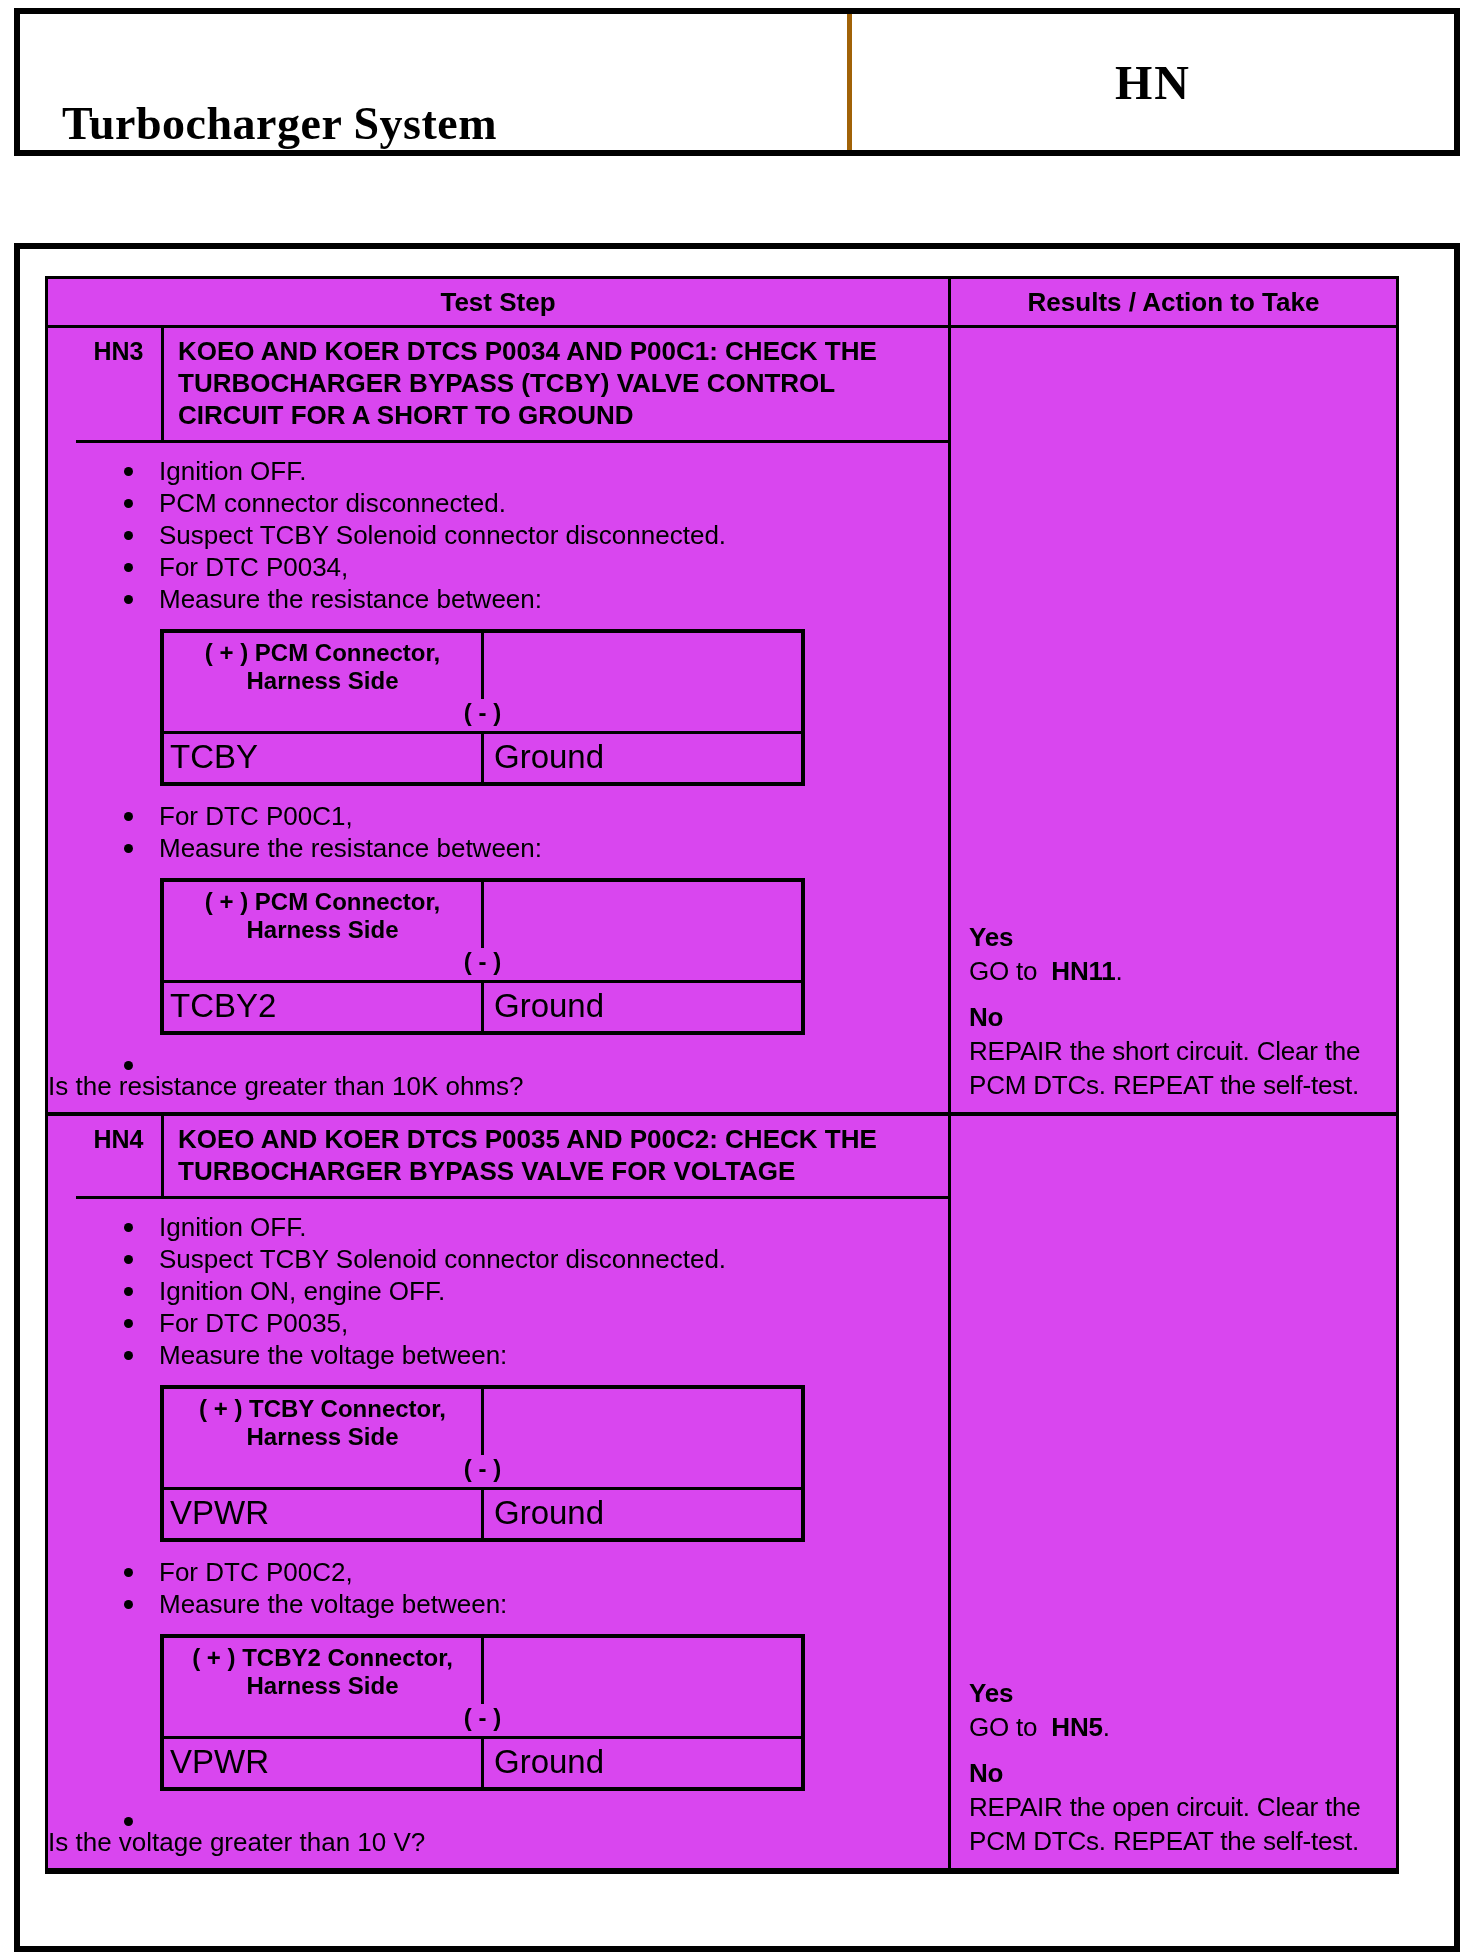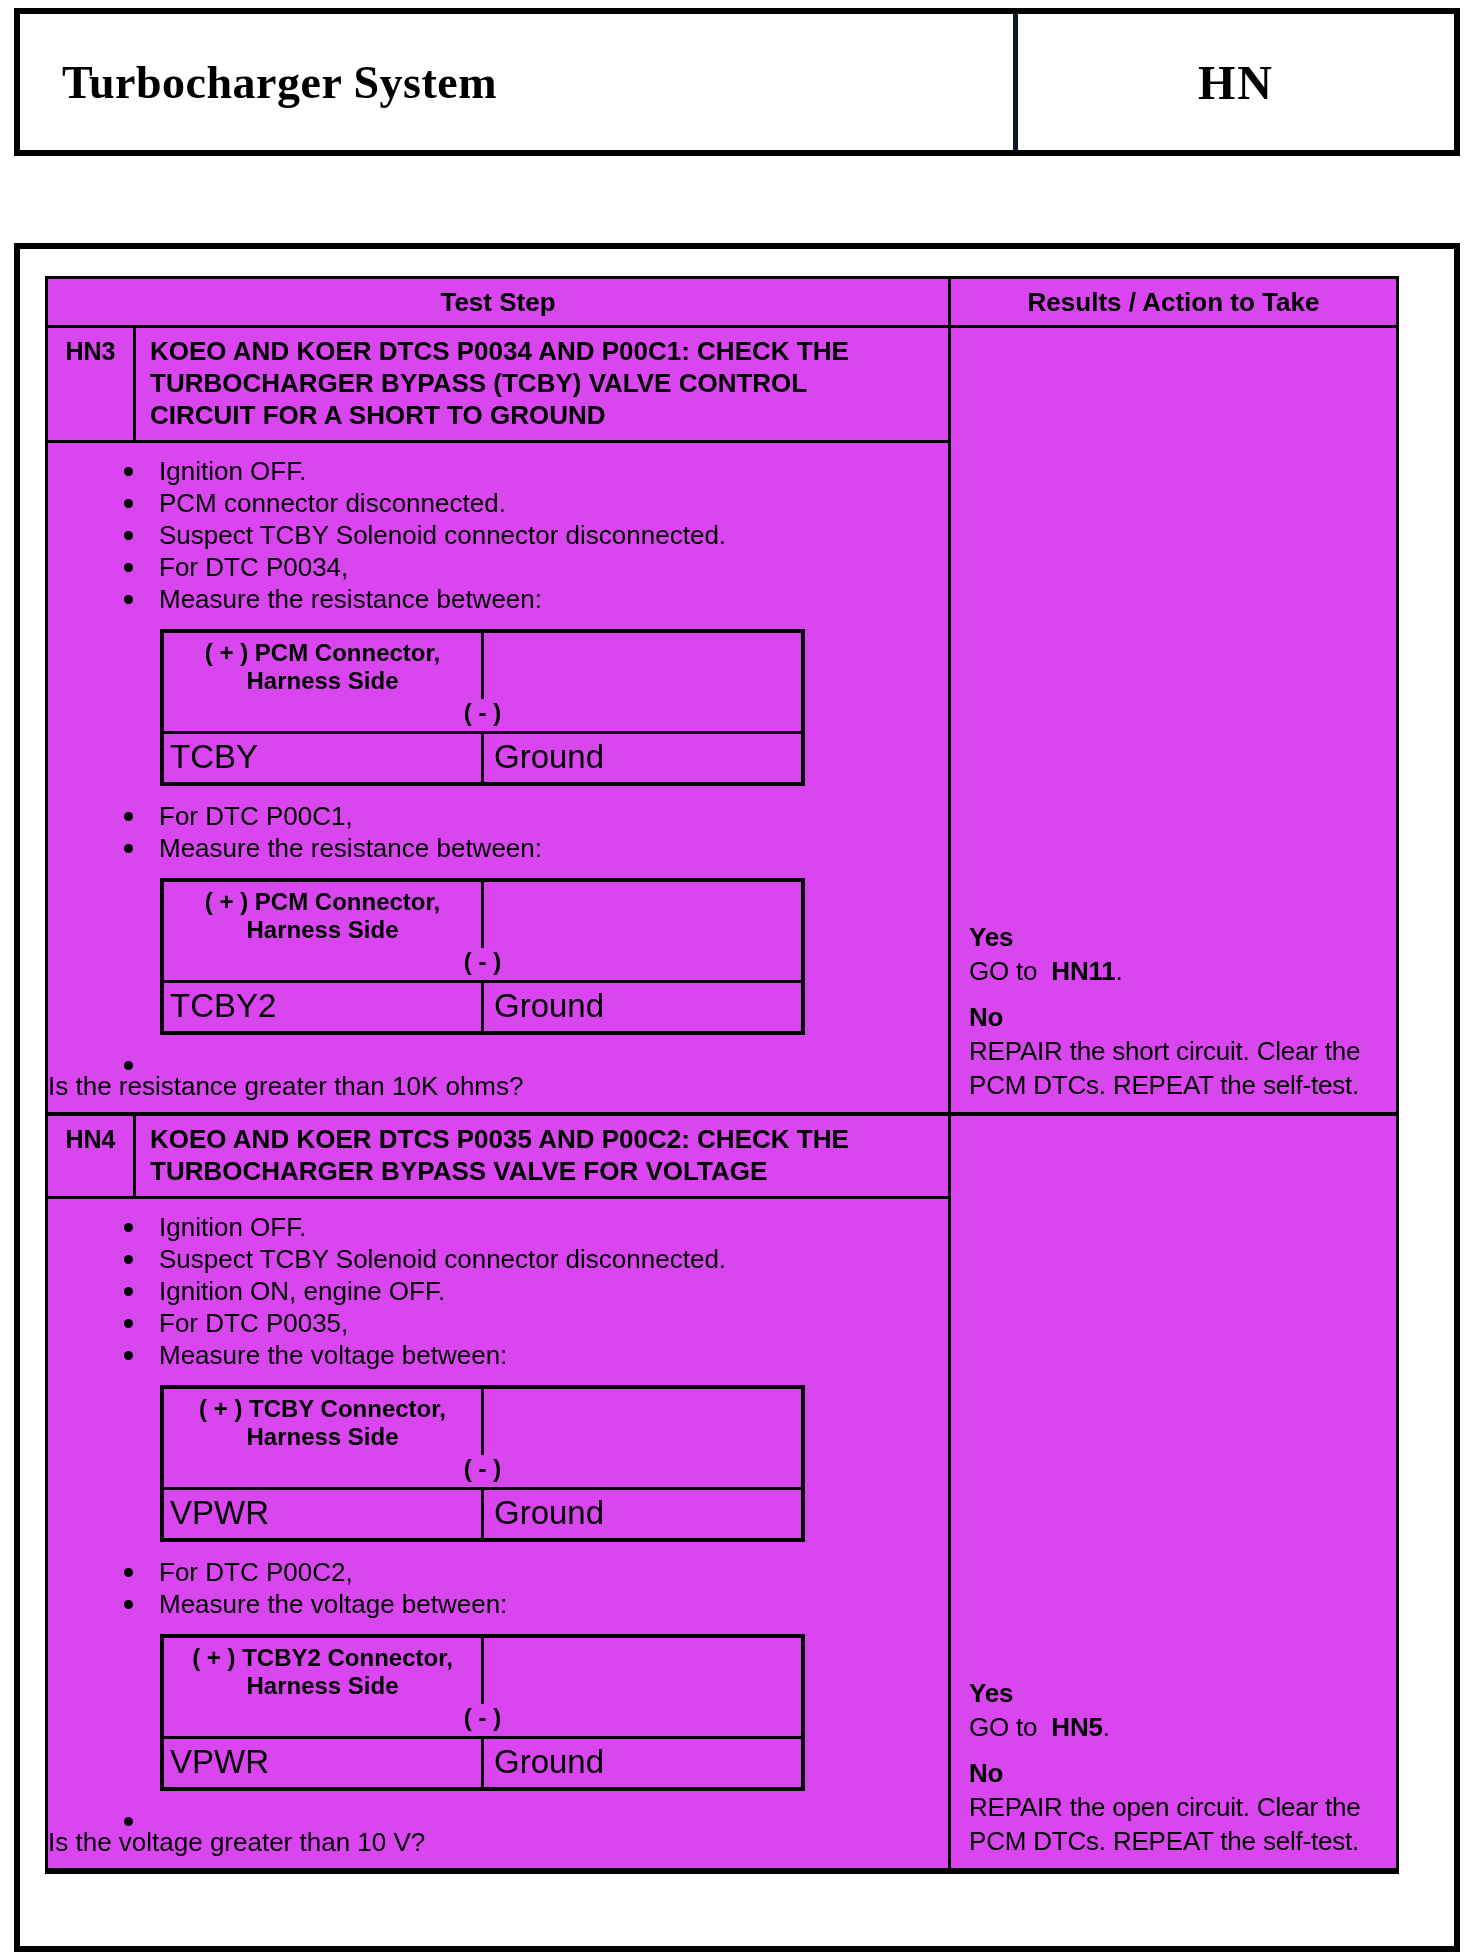--- a/index.html
+++ b/index.html
@@ -2,43 +2,43 @@
 <html><head>
 <meta charset="utf-8">
 <style>
   html,body{margin:0;padding:0;background:#fff;}
   .page{position:relative;width:1472px;height:1960px;background:#ffffff;
         font-family:"Liberation Sans",sans-serif;color:#000;overflow:hidden;}
 
   
   .header-box{position:absolute;left:14px;top:8px;width:1446px;height:148px;
               border:6px solid #000;box-sizing:border-box;display:flex;}
-  .header-title-cell{width:998px;border-right:5px solid #0f172a;box-sizing:border-box;
-                     display:flex;align-items:center;padding-left:42px;}
+  .header-title-cell{width:832px;border-right:5px solid #a16207;box-sizing:border-box;
+                     display:flex;align-items:flex-end;padding-left:42px;}
   .header-title{font-family:"Liberation Serif",serif;font-weight:bold;font-size:46px;letter-spacing:0.5px;}
   .header-code-cell{flex:1;display:flex;align-items:center;justify-content:center;}
   .header-code{font-family:"Liberation Serif",serif;font-weight:bold;font-size:48px;letter-spacing:2px;}
 
   
   .content-frame{position:absolute;left:14px;top:243px;width:1446px;height:1709px;
                  border:6px solid #000;box-sizing:border-box;}
 
   
   .main-table{position:absolute;left:25px;top:27px;width:1354px;
               border:3px solid #000;border-bottom-width:6px;box-sizing:border-box;background:#d946ef;}
   .thead-row{display:flex;border-bottom:3px solid #000;}
   .th{font-weight:bold;font-size:26px;text-align:center;padding:8px 0 7px;}
   .th-test{width:903px;border-right:3px solid #000;box-sizing:border-box;}
   .th-results{flex:1;}
 
   .step-row{display:flex;align-items:stretch;}
   .step-sep{border-bottom:4px solid #000;}
   .step-left{width:903px;border-right:3px solid #000;box-sizing:border-box;
              display:flex;flex-direction:column;}
-  .title-bar{display:flex;border-bottom:3px solid #000;}
+  .title-bar{display:flex;border-bottom:3px solid #000;margin-left:28px;}
   .step-id-cell{width:88px;border-right:3px solid #000;box-sizing:border-box;
                 text-align:center;padding-top:9px;font-weight:bold;font-size:25px;}
   .step-title{flex:1;font-weight:bold;font-size:26px;line-height:32px;
               padding:7px 70px 9px 14px;}
   .step-body{padding:12px 0 10px;}
 
   .bullet{display:flex;font-size:26px;line-height:32px;}
   .bullet .dot{flex:0 0 auto;width:9px;height:9px;border-radius:50%;background:#000;
                margin:12px 26px 0 76px;}
   .bullet.bold{font-weight:normal;flex-direction:column;}

